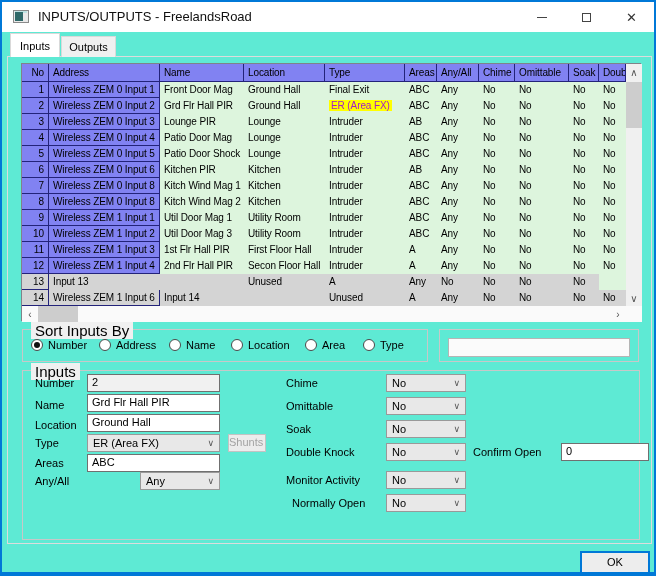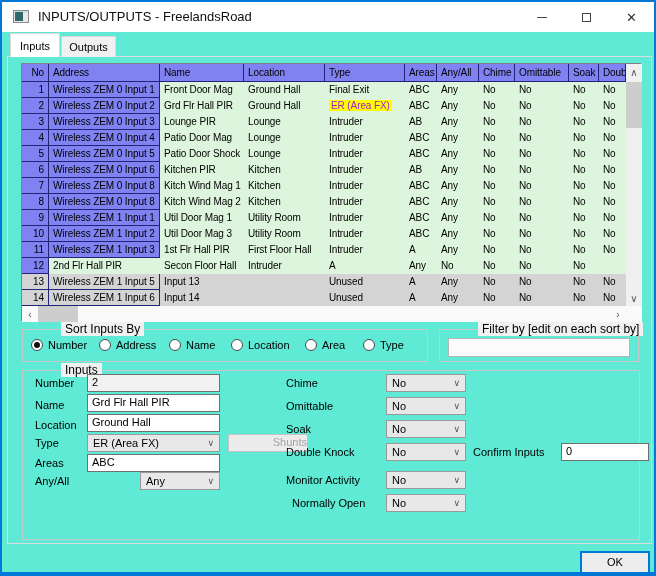--- a/index.html
+++ b/index.html
@@ -35,35 +35,35 @@
   .trow.unused .cell{background:#d4d4d4;}
   .trow .c0,.trow .c1{background:#8182f2;border-right:1px solid #23237a;border-bottom:1px solid #23237a;}
   .hl{background:#ffff00;color:#a11fc8;padding:0 2px;}
   .vscroll{position:absolute;left:604px;top:0;width:16px;height:242px;background:#f0f0f0;}
   .vthumb{position:absolute;left:0;top:18px;width:16px;height:46px;background:#cdcdcd;}
   .hscroll{position:absolute;left:0;top:242px;width:620px;height:16px;background:#fafafa;}
   .hthumb{position:absolute;left:16px;top:0;width:40px;height:16px;background:#cdcdcd;}
   .sarrow{position:absolute;width:16px;height:16px;display:flex;align-items:center;justify-content:center;font-size:10px;color:#555;background:transparent;}
   
   .fs{position:absolute;border:1px solid #c8c8c8;}
-  .fs-legend{position:absolute;top:-8px;left:8px;background:#f0f0f0;padding:0 4px;font-size:12px;white-space:nowrap;margin-left:30px;}
+  .fs-legend{position:absolute;top:-8px;left:8px;background:#f0f0f0;padding:0 4px;font-size:15px;white-space:nowrap;}
   .fs-sort{left:20px;top:327px;width:406px;height:33px;}
   .fs-filter{left:437px;top:327px;width:200px;height:33px;}
   .fs-inputs{left:20px;top:368px;width:618px;height:170px;}
   .radio-item{position:absolute;top:9px;display:flex;align-items:center;gap:5px;font-size:11px;}
   .radio{width:12px;height:12px;border:1px solid #4a4a4a;border-radius:50%;background:#fff;display:inline-block;position:relative;}
   .radio.checked::after{content:'';position:absolute;left:2px;top:2px;width:6px;height:6px;border-radius:50%;background:#101010;}
   .filter-field{position:absolute;left:8px;top:8px;width:182px;height:19px;background:#fbfbfb;border:1px solid #b5b5b5;}
   
   .flabel{position:absolute;font-size:11px;}
   .tfield{position:absolute;height:18px;background:#fff;border:1px solid #707070;font-size:11px;line-height:15px;padding-left:4px;overflow:hidden;white-space:nowrap;}
   .tfield.readonly{background:#f1f1f1;}
   .combo{position:absolute;height:18px;background:#e8e8e8;border:1px solid #999;font-size:11px;display:flex;align-items:center;justify-content:space-between;padding:0 5px;}
   .chev{font-size:9px;color:#555;}
-  .btn-shunts{position:absolute;left:205px;top:63px;width:80px;height:18px;background:#ececec;border:1px solid #c3c3c3;color:#a3a3a3;font-size:11px;text-align:right;line-height:15px;}
+  .btn-shunts{position:absolute;left:205px;top:63px;width:38px;height:18px;background:#ececec;border:1px solid #c3c3c3;color:#a3a3a3;font-size:11px;text-align:left;line-height:15px;}
   .btn-ok{position:absolute;left:578px;top:549px;width:70px;height:24px;background:#ededed;border:2px solid #0078d7;font-size:11px;text-align:center;line-height:19px;}
 </style>
 </head>
 <body>
 
 <div class="window">
 
   <div class="titlebar">
     <div class="app-icon">
         <div class="bar"></div>
@@ -240,33 +240,33 @@
           <div class="cell c4">Intruder</div>
           <div class="cell c5">A</div>
           <div class="cell c6">Any</div>
           <div class="cell c7">No</div>
           <div class="cell c8">No</div>
           <div class="cell c9">No</div>
           <div class="cell c10">No</div>
         </div>
         <div class="trow tgrid">
           <div class="cell c0">12</div>
+          <div class="cell c1">Wireless ZEM 1 Input 4</div>
           <div class="cell c2">2nd Flr Hall PIR</div>
           <div class="cell c3">Secon Floor Hall</div>
           <div class="cell c4">Intruder</div>
           <div class="cell c5">A</div>
           <div class="cell c6">Any</div>
           <div class="cell c7">No</div>
           <div class="cell c8">No</div>
           <div class="cell c9">No</div>
           <div class="cell c10">No</div>
         </div>
         <div class="trow tgrid unused">
           <div class="cell c0">13</div>
-          <div class="cell c1">Wireless ZEM 1 Input 5</div>
           <div class="cell c2">Input 13</div>
           <div class="cell c3"></div>
           <div class="cell c4">Unused</div>
           <div class="cell c5">A</div>
           <div class="cell c6">Any</div>
           <div class="cell c7">No</div>
           <div class="cell c8">No</div>
           <div class="cell c9">No</div>
           <div class="cell c10">No</div>
         </div>
@@ -320,21 +320,20 @@
           <span>Area</span>
         </div>
         <div class="radio-item" style="left: 340px;">
           <span class="radio"></span>
           <span>Type</span>
         </div>
       </div>
   </div>
 
   <div class="fs fs-filter">
-    <div class="fs-legend">Filter by [edit on each sort by]</div>
     <div class="filter-field"></div>
   </div>
 
   <div class="fs fs-inputs">
     <div class="fs-legend">Inputs</div>
 
     <div class="flabel" style="left:12px;top:6px;">Number</div>
     <div class="tfield readonly" style="left:64px;top:3px;width:133px;">2</div>
 
     <div class="flabel" style="left:12px;top:28px;">Name</div>
@@ -375,21 +374,21 @@
     <div class="combo" style="left:363px;top:49px;width:80px;">
       <span>No</span>
         <span class="chev">∨</span>
     </div>
 
     <div class="flabel" style="left:263px;top:75px;text-align:right;">Double Knock</div>
     <div class="combo" style="left:363px;top:72px;width:80px;">
       <span>No</span>
         <span class="chev">∨</span>
     </div>
-    <div class="flabel" style="left:450px;top:75px;">Confirm Inputs</div>
+    <div class="flabel" style="left:450px;top:75px;">Confirm Open</div>
     <div class="tfield" style="left:538px;top:72px;width:88px;">0</div>
 
     <div class="flabel" style="left:263px;top:103px;">Monitor Activity</div>
     <div class="combo" style="left:363px;top:100px;width:80px;">
       <span>No</span>
         <span class="chev">∨</span>
     </div>
 
     <div class="flabel" style="left:269px;top:126px;">Normally Open</div>
     <div class="combo" style="left:363px;top:123px;width:80px;">

